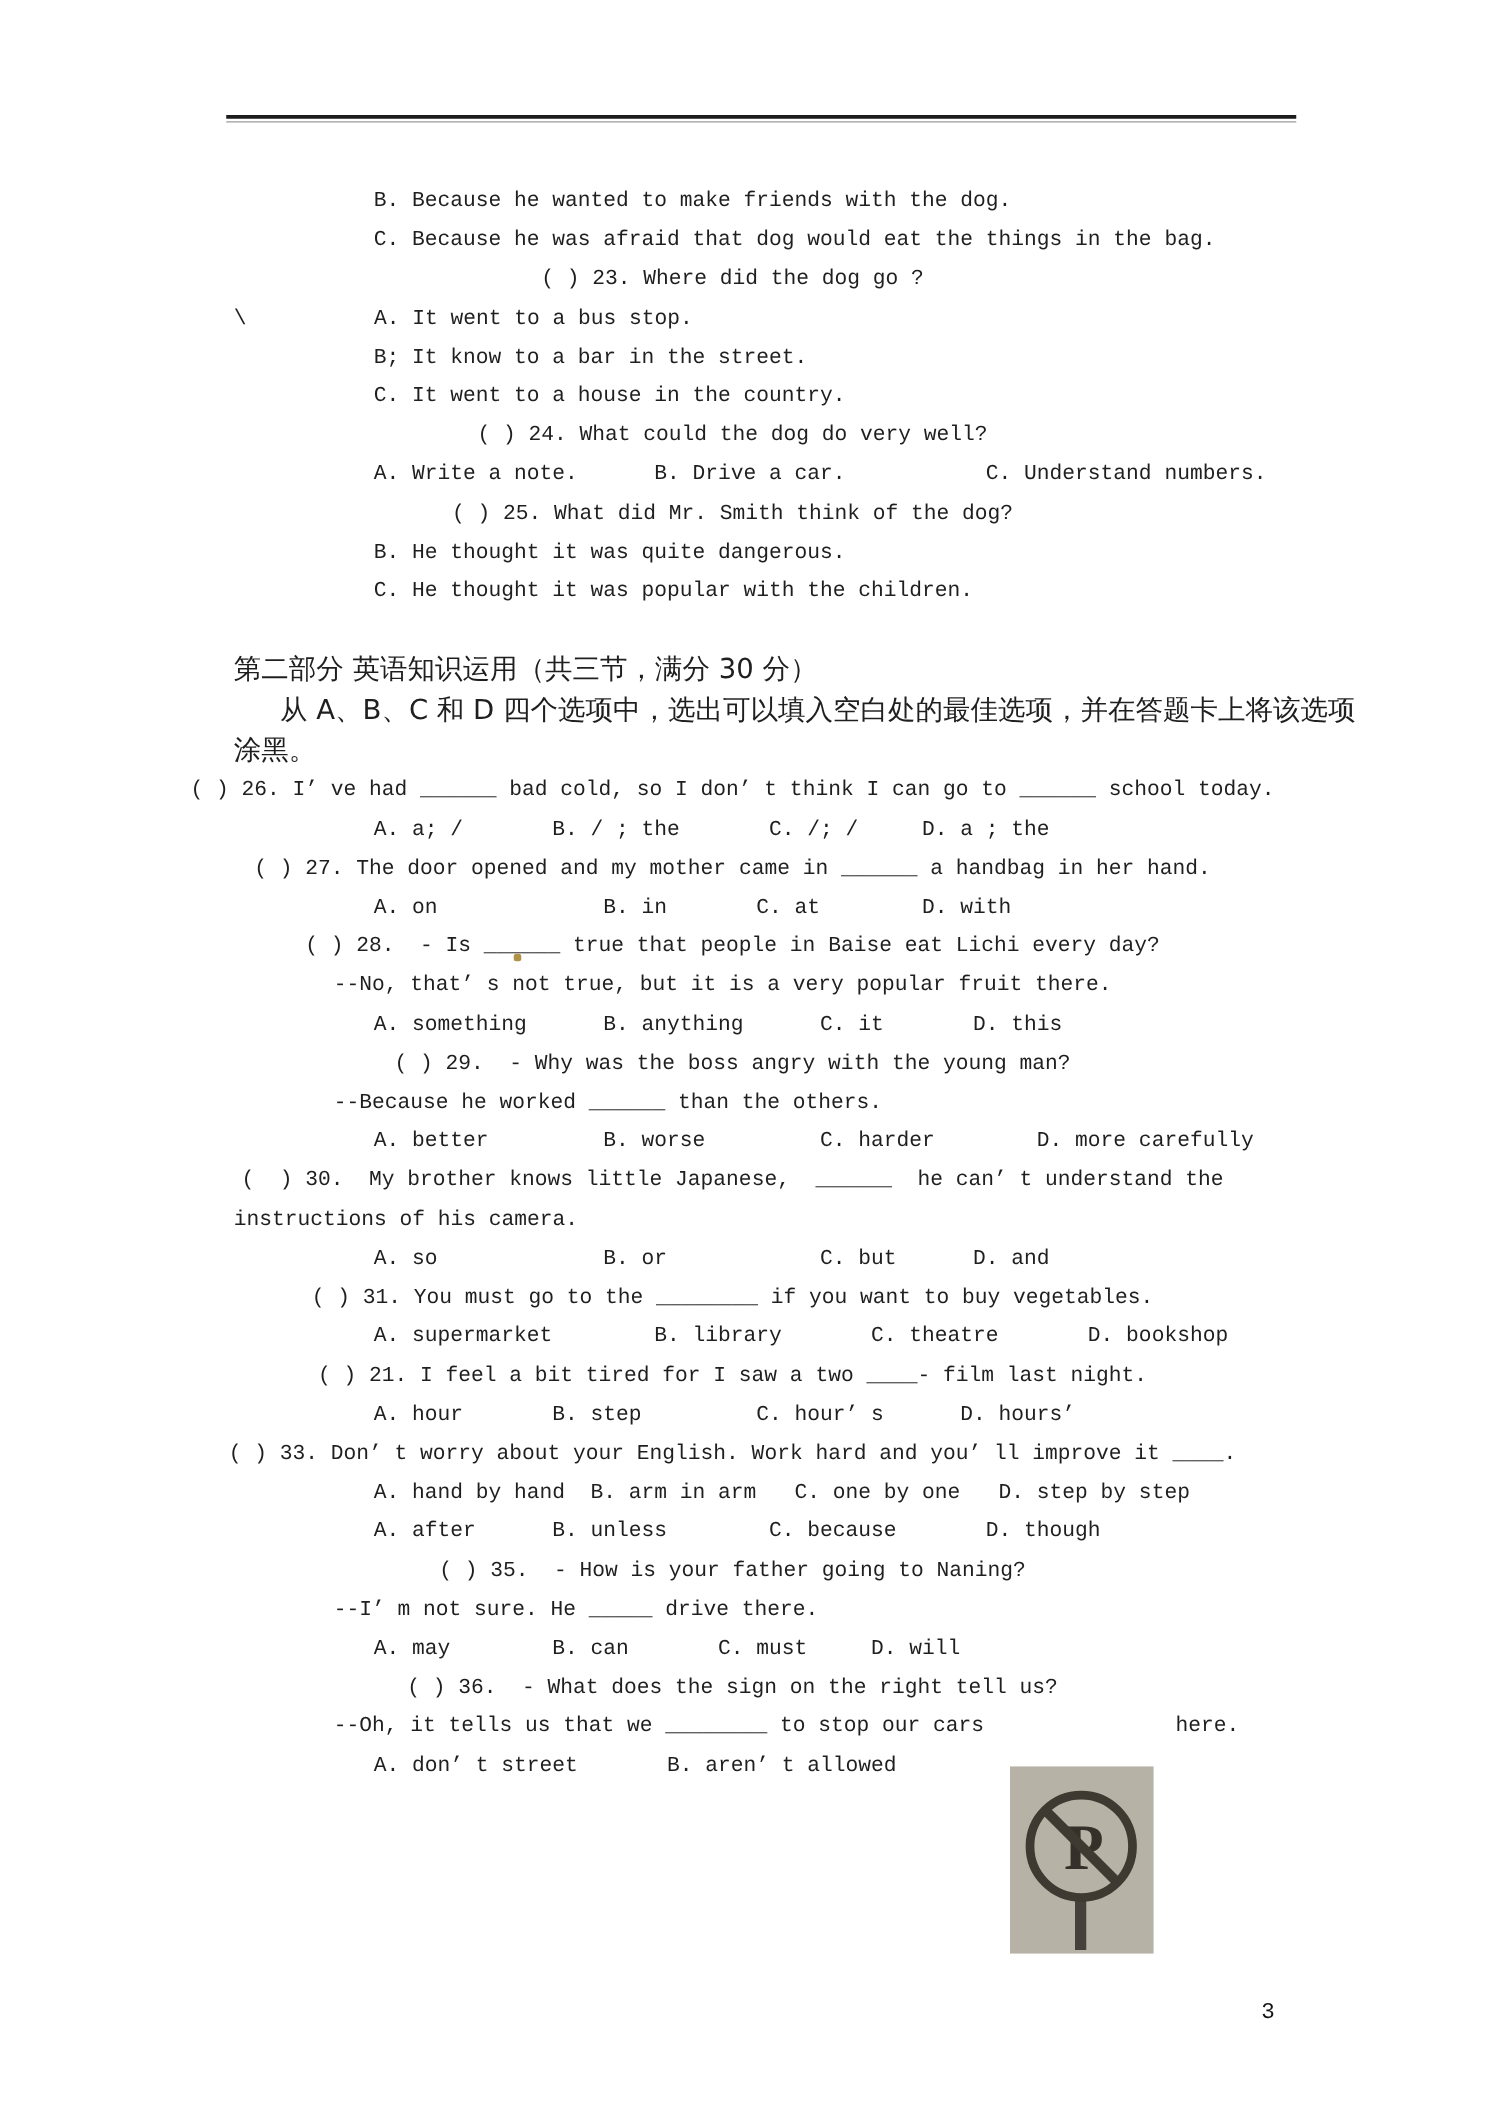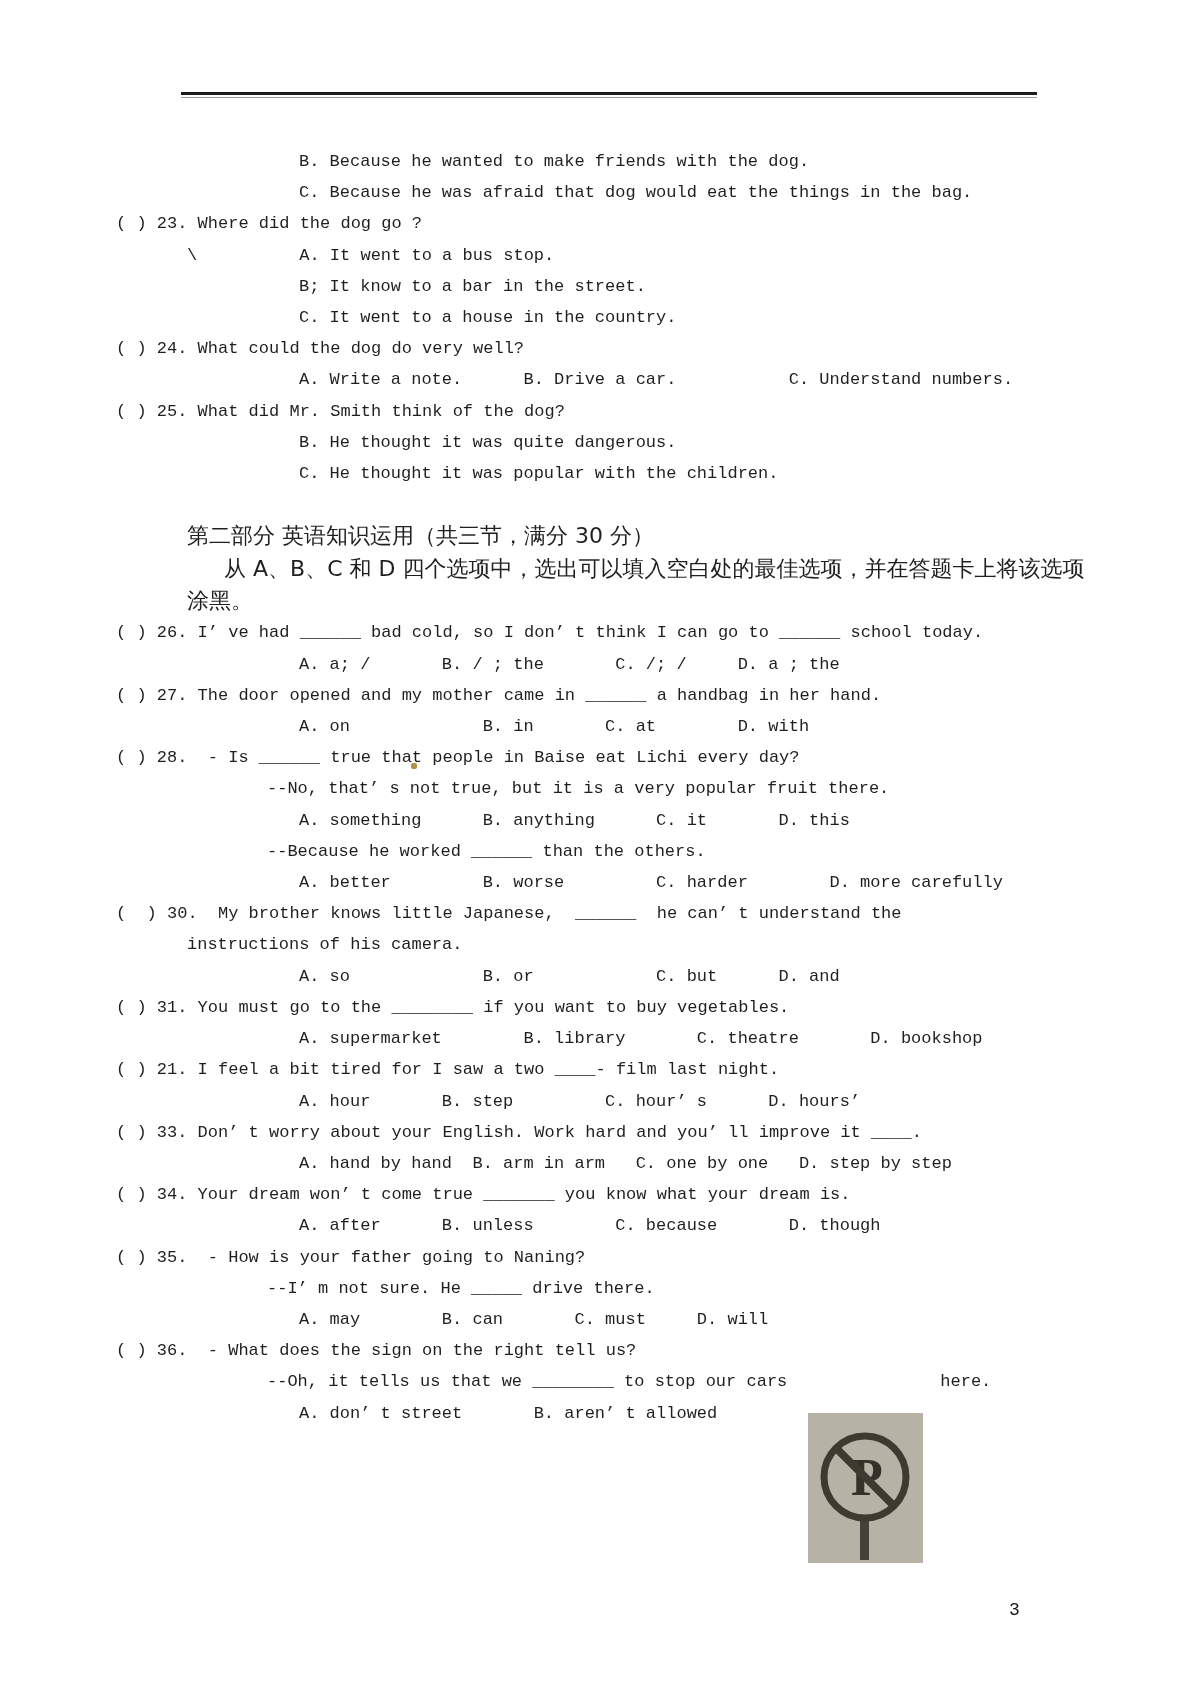--- a/index.html
+++ b/index.html
@@ -11,21 +11,21 @@
   .en{
     font-family:"Liberation Mono","DejaVu Sans Mono",monospace;
     font-size:17px;line-height:31.2px;
   }
   .cn{
     font-family:"DejaVu Sans","Liberation Sans",sans-serif;
     font-size:22px;line-height:32.4px;
   }
   .line{white-space:pre;}
   
-  .t-q{margin-left:116px;}
+  .t-q{margin-left:92px;text-align:center;}
   .t-opt{margin-left:299px;}
   .t-reply{margin-left:267px;}
   .t-flush{margin-left:187px;}
   .t-cnp{margin-left:224px;}
   .first-cn{margin-top:31px;}
 
   #top-rule{
     position:absolute;left:181px;top:92px;width:856px;height:3px;
     background:#1c1c1c;
   }
@@ -70,32 +70,32 @@
     <div class="line cn t-flush first-cn">第二部分 英语知识运用（共三节，满分 30 分）</div>
     <div class="line cn t-cnp">从 A、B、C 和 D 四个选项中，选出可以填入空白处的最佳选项，并在答题卡上将该选项</div>
     <div class="line cn t-flush">涂黑。</div>
     <div class="line en t-q">( ) 26. I’ ve had ______ bad cold, so I don’ t think I can go to ______ school today.</div>
     <div class="line en t-opt">A. a; /       B. / ; the       C. /; /     D. a ; the</div>
     <div class="line en t-q">( ) 27. The door opened and my mother came in ______ a handbag in her hand.</div>
     <div class="line en t-opt">A. on             B. in       C. at        D. with</div>
     <div class="line en t-q">( ) 28.  - Is ______ true that people in Baise eat Lichi every day?</div>
     <div class="line en t-reply">--No, that’ s not true, but it is a very popular fruit there.</div>
     <div class="line en t-opt">A. something      B. anything      C. it       D. this</div>
+    <div class="line en t-q">( ) 29.  - Why was the boss angry with the young man?</div>
     <div class="line en t-reply">--Because he worked ______ than the others.</div>
     <div class="line en t-opt">A. better         B. worse         C. harder        D. more carefully</div>
     <div class="line en t-q">(  ) 30.  My brother knows little Japanese,  ______  he can’ t understand the</div>
     <div class="line en t-flush">instructions of his camera.</div>
     <div class="line en t-opt">A. so             B. or            C. but      D. and</div>
     <div class="line en t-q">( ) 31. You must go to the ________ if you want to buy vegetables.</div>
     <div class="line en t-opt">A. supermarket        B. library       C. theatre       D. bookshop</div>
     <div class="line en t-q">( ) 21. I feel a bit tired for I saw a two ____- film last night.</div>
     <div class="line en t-opt">A. hour       B. step         C. hour’ s      D. hours’</div>
     <div class="line en t-q">( ) 33. Don’ t worry about your English. Work hard and you’ ll improve it ____.</div>
     <div class="line en t-opt">A. hand by hand  B. arm in arm   C. one by one   D. step by step</div>
-    <div class="line en t-q">( ) 34. Your dream won’ t come true _______ you know what your dream is.</div>
     <div class="line en t-opt">A. after      B. unless        C. because       D. though</div>
     <div class="line en t-q">( ) 35.  - How is your father going to Naning?</div>
     <div class="line en t-reply">--I’ m not sure. He _____ drive there.</div>
     <div class="line en t-opt">A. may        B. can       C. must     D. will</div>
     <div class="line en t-q">( ) 36.  - What does the sign on the right tell us?</div>
     <div class="line en t-reply">--Oh, it tells us that we ________ to stop our cars               here.</div>
     <div class="line en t-opt">A. don’ t street       B. aren’ t allowed</div>
   </div>
 
 <div id="scan-dot" style="background: rgb(173, 139, 58);"></div>

